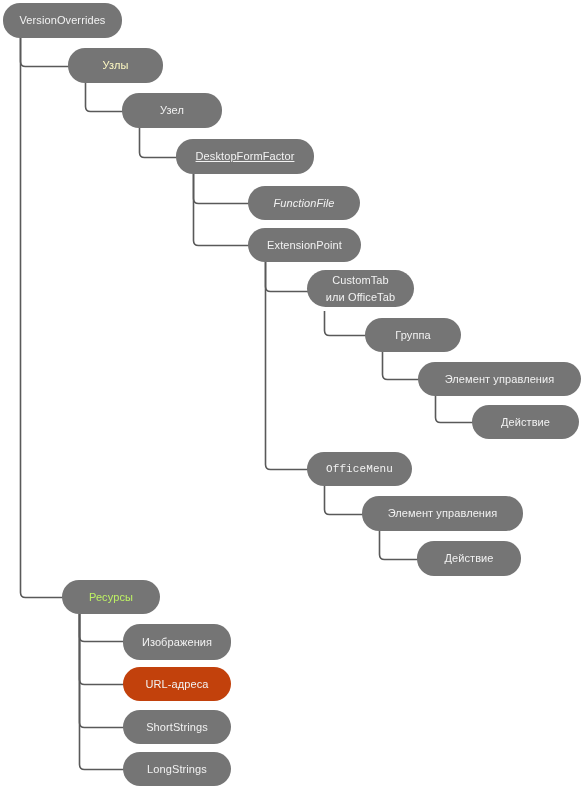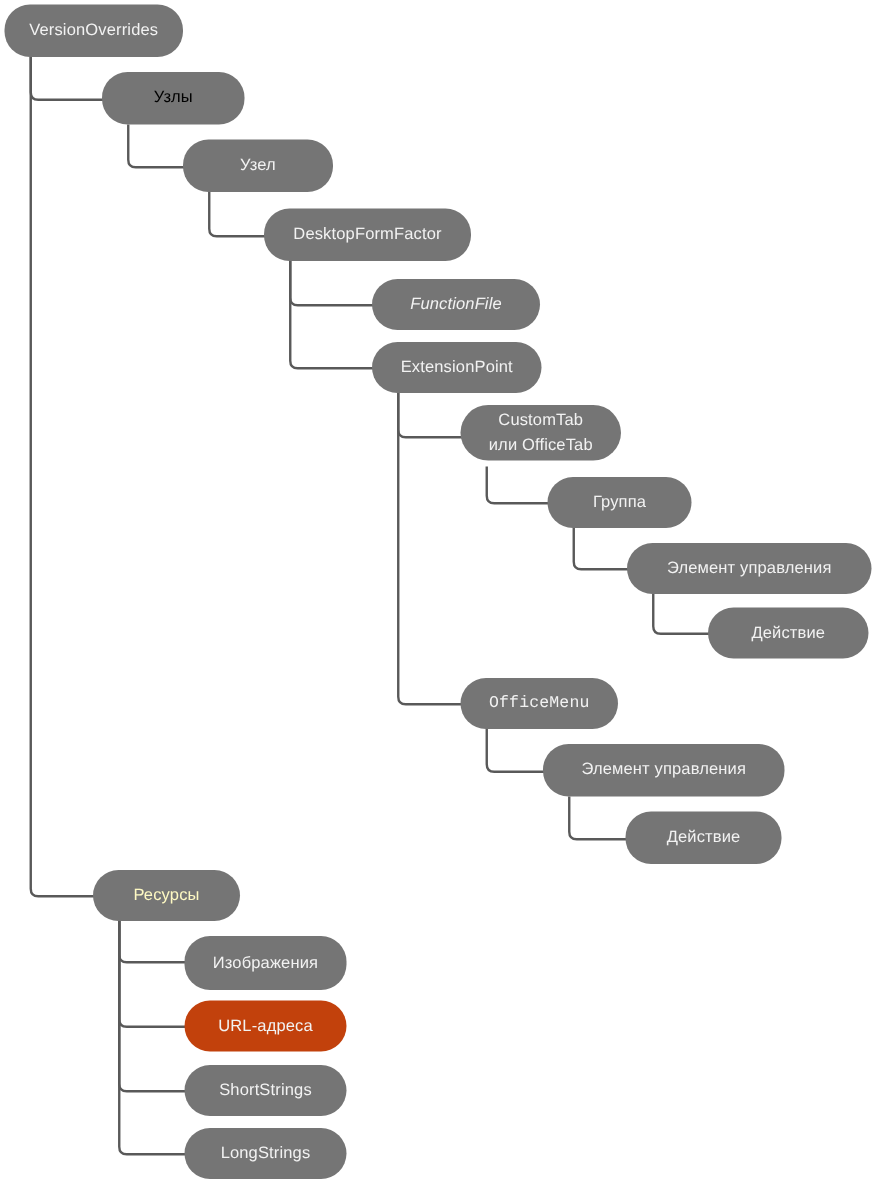--- a/index.html
+++ b/index.html
@@ -68,32 +68,32 @@
         <path d="M324.5 486 L324.5 509.5 Q324.5 514.5 329.5 514.5 L363 514.5" stroke="#595959"></path>
         <path d="M379.5 531 L379.5 554.5 Q379.5 559.5 384.5 559.5 L418 559.5" stroke="#595959"></path>
         <path d="M79.5 614 L79.5 636.5 Q79.5 641.5 84.5 641.5 L124 641.5" stroke="#595959"></path>
         <path d="M79.5 614 L79.5 679.5 Q79.5 684.5 84.5 684.5 L124 684.5" stroke="#595959"></path>
         <path d="M79.5 614 L79.5 722.5 Q79.5 727.5 84.5 727.5 L124 727.5" stroke="#595959"></path>
         <path d="M79.5 614 L79.5 764.5 Q79.5 769.5 84.5 769.5 L124 769.5" stroke="#595959"></path>
       </g>
   </svg>
   <div id="nodes-layer">
       <div class="node" style="left: 3px; top: 3px; width: 119px; height: 35px; background: rgb(117, 117, 117); color: rgb(242, 242, 242);"><span class="node-label">VersionOverrides</span></div>
-      <div class="node" style="left: 68px; top: 48px; width: 95px; height: 35px; background: rgb(117, 117, 117); color: #000000;"><span class="node-label">Узлы</span></div>
+      <div class="node" style="left: 68px; top: 48px; width: 95px; height: 35px; background: rgb(117, 117, 117); color: #fef9c3;"><span class="node-label">Узлы</span></div>
       <div class="node" style="left: 122px; top: 93px; width: 100px; height: 35px; background: rgb(117, 117, 117); color: rgb(242, 242, 242);"><span class="node-label">Узел</span></div>
-      <div class="node" style="left: 176px; top: 139px; width: 138px; height: 35px; background: rgb(117, 117, 117); color: rgb(242, 242, 242);"><span class="node-label">DesktopFormFactor</span></div>
+      <div class="node" style="left: 176px; top: 139px; width: 138px; height: 35px; background: rgb(117, 117, 117); color: rgb(242, 242, 242); text-decoration: underline;"><span class="node-label">DesktopFormFactor</span></div>
       <div class="node" style="left: 248px; top: 186px; width: 112px; height: 34px; background: rgb(117, 117, 117); color: rgb(242, 242, 242); font-style: italic;"><span class="node-label">FunctionFile</span></div>
       <div class="node" style="left: 248px; top: 228px; width: 113px; height: 34px; background: rgb(117, 117, 117); color: rgb(242, 242, 242);"><span class="node-label">ExtensionPoint</span></div>
       <div class="node two-line" style="left: 307px; top: 270px; width: 107px; height: 37px; background: rgb(117, 117, 117); color: rgb(242, 242, 242);"><span class="node-label">CustomTab
 или OfficeTab</span></div>
       <div class="node" style="left: 365px; top: 318px; width: 96px; height: 34px; background: rgb(117, 117, 117); color: rgb(242, 242, 242);"><span class="node-label">Группа</span></div>
       <div class="node" style="left: 418px; top: 362px; width: 163px; height: 34px; background: rgb(117, 117, 117); color: rgb(242, 242, 242);"><span class="node-label">Элемент управления</span></div>
       <div class="node" style="left: 472px; top: 405px; width: 107px; height: 34px; background: rgb(117, 117, 117); color: rgb(242, 242, 242);"><span class="node-label">Действие</span></div>
       <div class="node" style="left: 307px; top: 452px; width: 105px; height: 34px; background: rgb(117, 117, 117); color: rgb(242, 242, 242); font-family: Liberation Mono, monospace;"><span class="node-label">OfficeMenu</span></div>
       <div class="node" style="left: 362px; top: 496px; width: 161px; height: 35px; background: rgb(117, 117, 117); color: rgb(242, 242, 242);"><span class="node-label">Элемент управления</span></div>
       <div class="node" style="left: 417px; top: 541px; width: 104px; height: 35px; background: rgb(117, 117, 117); color: rgb(242, 242, 242);"><span class="node-label">Действие</span></div>
-      <div class="node" style="left: 62px; top: 580px; width: 98px; height: 34px; background: rgb(117, 117, 117); color: #fef9c3;"><span class="node-label">Ресурсы</span></div>
+      <div class="node" style="left: 62px; top: 580px; width: 98px; height: 34px; background: rgb(117, 117, 117); color: #bef264;"><span class="node-label">Ресурсы</span></div>
       <div class="node" style="left: 123px; top: 624px; width: 108px; height: 36px; background: rgb(117, 117, 117); color: rgb(242, 242, 242);"><span class="node-label">Изображения</span></div>
       <div class="node" style="left: 123px; top: 667px; width: 108px; height: 34px; background: #c2410c; color: rgb(242, 242, 242);"><span class="node-label">URL-адреса</span></div>
       <div class="node" style="left: 123px; top: 710px; width: 108px; height: 34px; background: rgb(117, 117, 117); color: rgb(242, 242, 242);"><span class="node-label">ShortStrings</span></div>
       <div class="node" style="left: 123px; top: 752px; width: 108px; height: 34px; background: rgb(117, 117, 117); color: rgb(242, 242, 242);"><span class="node-label">LongStrings</span></div>
     </div>
 </div>
 
 </body></html>

